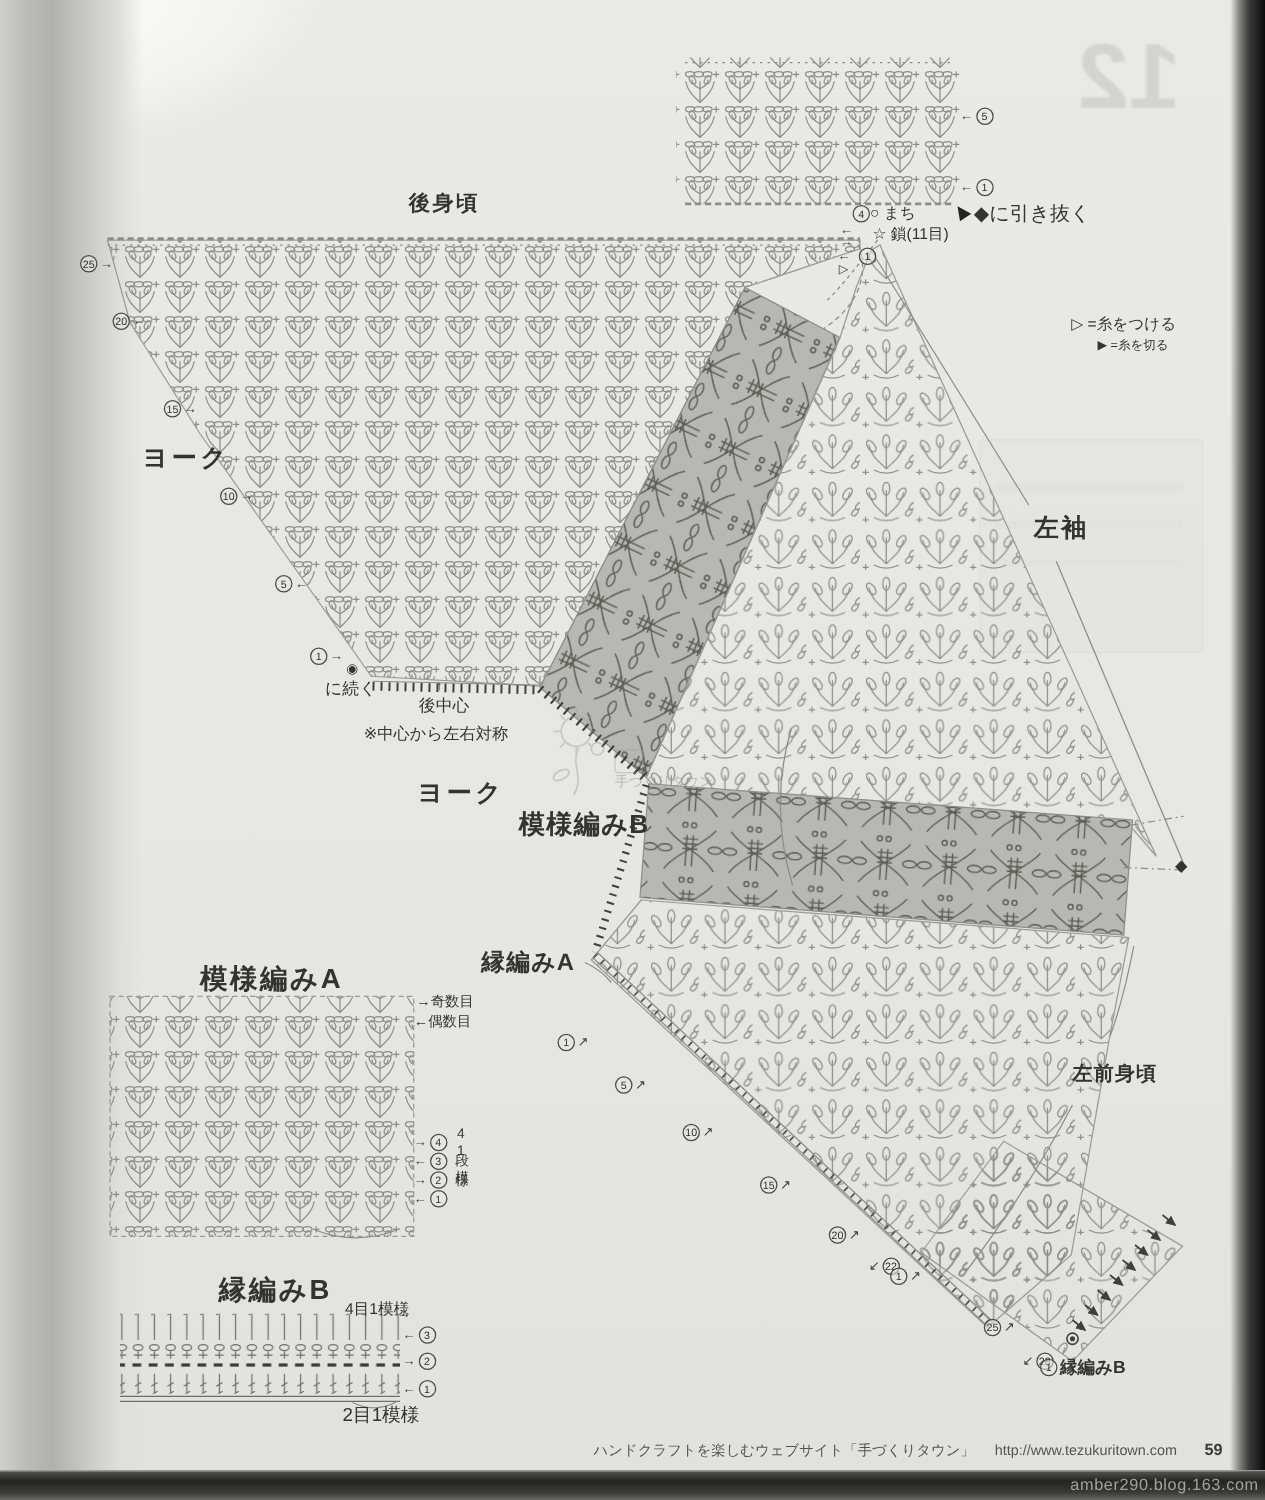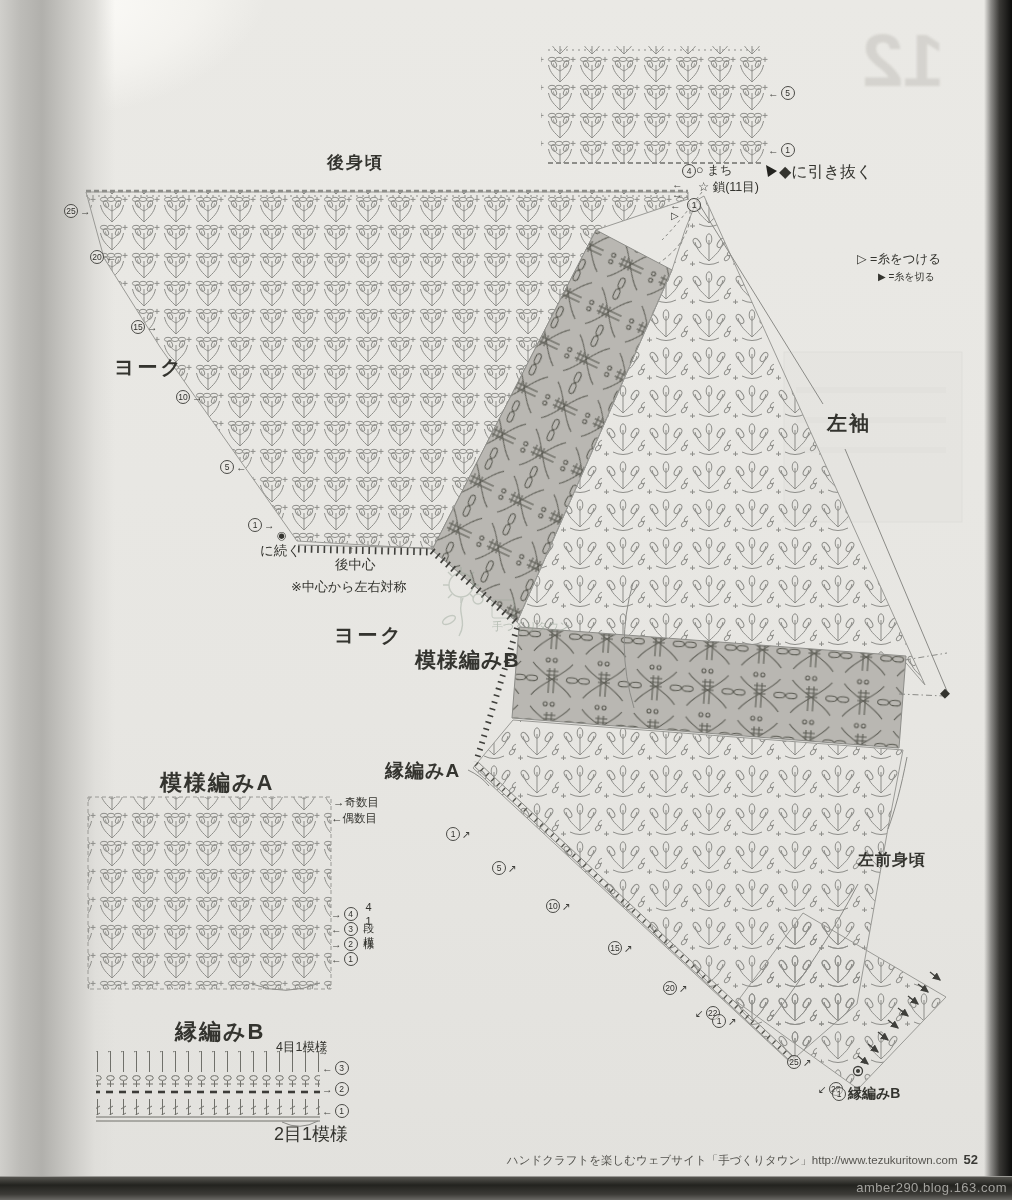--- a/index.html
+++ b/index.html
@@ -19,21 +19,21 @@
   .lbl{position:absolute;color:#34342f;white-space:nowrap;line-height:1.15;}
   .b{font-weight:bold;}
   .mk{position:absolute;display:flex;align-items:center;gap:2px;font-size:11px;color:#3f3f3b;white-space:nowrap;}
   .cn{box-sizing:border-box;display:inline-flex;align-items:center;justify-content:center;
       min-width:14px;height:14px;padding:0 1px;border:1.2px solid #4a4a46;border-radius:50%;
       font-size:8.5px;line-height:1;color:#2f2f2b;background:rgba(233,232,228,.55);}
   .arrow{font-size:10.5px;color:#3f3f3b;}
   .vert{writing-mode:vertical-rl;text-orientation:upright;letter-spacing:1px;}
   .bleed{position:absolute;left:862px;top:18px;font-size:74px;font-weight:bold;
          color:rgba(165,163,156,.30);transform:scaleX(-1);filter:blur(1px);}
-  .footer{position:absolute;top:1152px;right:34px;display:flex;align-items:baseline;color:#55544f;}
+  .footer{position:absolute;top:1152px;right:34px;display:flex;align-items:baseline;gap:16px;color:#55544f;}
   .blogmark{position:absolute;top:1180px;right:5px;font-size:13px;color:#a3a29e;letter-spacing:.5px;}
   svg{position:absolute;left:0;top:0;}
 </style>
 </head>
 <body>
 
 <div class="page">
   <div class="curl"></div>
   <div class="gutter"></div>
 
@@ -212,21 +212,21 @@
   <div class="lbl" style="left:277px;top:529px;font-size:11px">◉</div>
   <div class="lbl" style="left:260px;top:543px;font-size:13.5px">に続く</div>
   <div class="lbl" style="left:349px;top:544px;font-size:10px">↑</div>
   <div class="lbl" style="left:335px;top:557px;font-size:13.5px">後中心</div>
   <div class="lbl" style="left:291px;top:580px;font-size:13px">※中心から左右対称</div>
 
   <div class="lbl" style="left:333px;top:796px;font-size:11.5px">→奇数目</div>
   <div class="lbl" style="left:331px;top:812px;font-size:11.5px">←偶数目</div>
   <div class="lbl vert" style="left:362px;top:901px;font-size:11px">4段1模様</div>
   <div class="lbl" style="left:276px;top:1040px;font-size:12.5px">4目1模様</div>
-  <div class="lbl" style="left:274px;top:1124px;font-size:18px">2目1模様</div>
+  <div class="lbl" style="left:274px;top:1124px;font-size:15px">2目1模様</div>
 
   <div class="lbl" style="left:940px;top:686px;font-size:13px">◆</div>
 
   <div class="lbl" style="left:671px;top:210px;font-size:10px">▷</div>
 
   <div class="mk" style="left:64px;top:204px">
     <span class="cn">25</span>
       <span class="arrow">→</span>
     </div>
   <div class="mk" style="left:90px;top:250px">
@@ -350,19 +350,19 @@
       <span class="cn">1</span>
     </div>
 
   <div class="lbl" style="left:492px;top:620px;font-size:11px;color:rgba(140,155,140,.55)">手づくりタウン</div>
 
   <div class="bleed">12</div>
 
   <div class="footer">
     <span style="font-size:11.5px">ハンドクラフトを楽しむウェブサイト「手づくりタウン」</span>
     <span style="font-size:11.5px">http://www.tezukuritown.com</span>
-    <span style="font-size:13px;font-weight:bold;color:#3a3a36;margin-left:6px">52</span>
+    <span style="font-size:13px;font-weight:bold;color:#3a3a36;margin-left:6px">59</span>
   </div>
 
   <div class="rightedge"></div>
   <div class="bottomstrip"></div>
   <div class="blogmark">amber290.blog.163.com</div>
 </div>
 
 </body></html>

